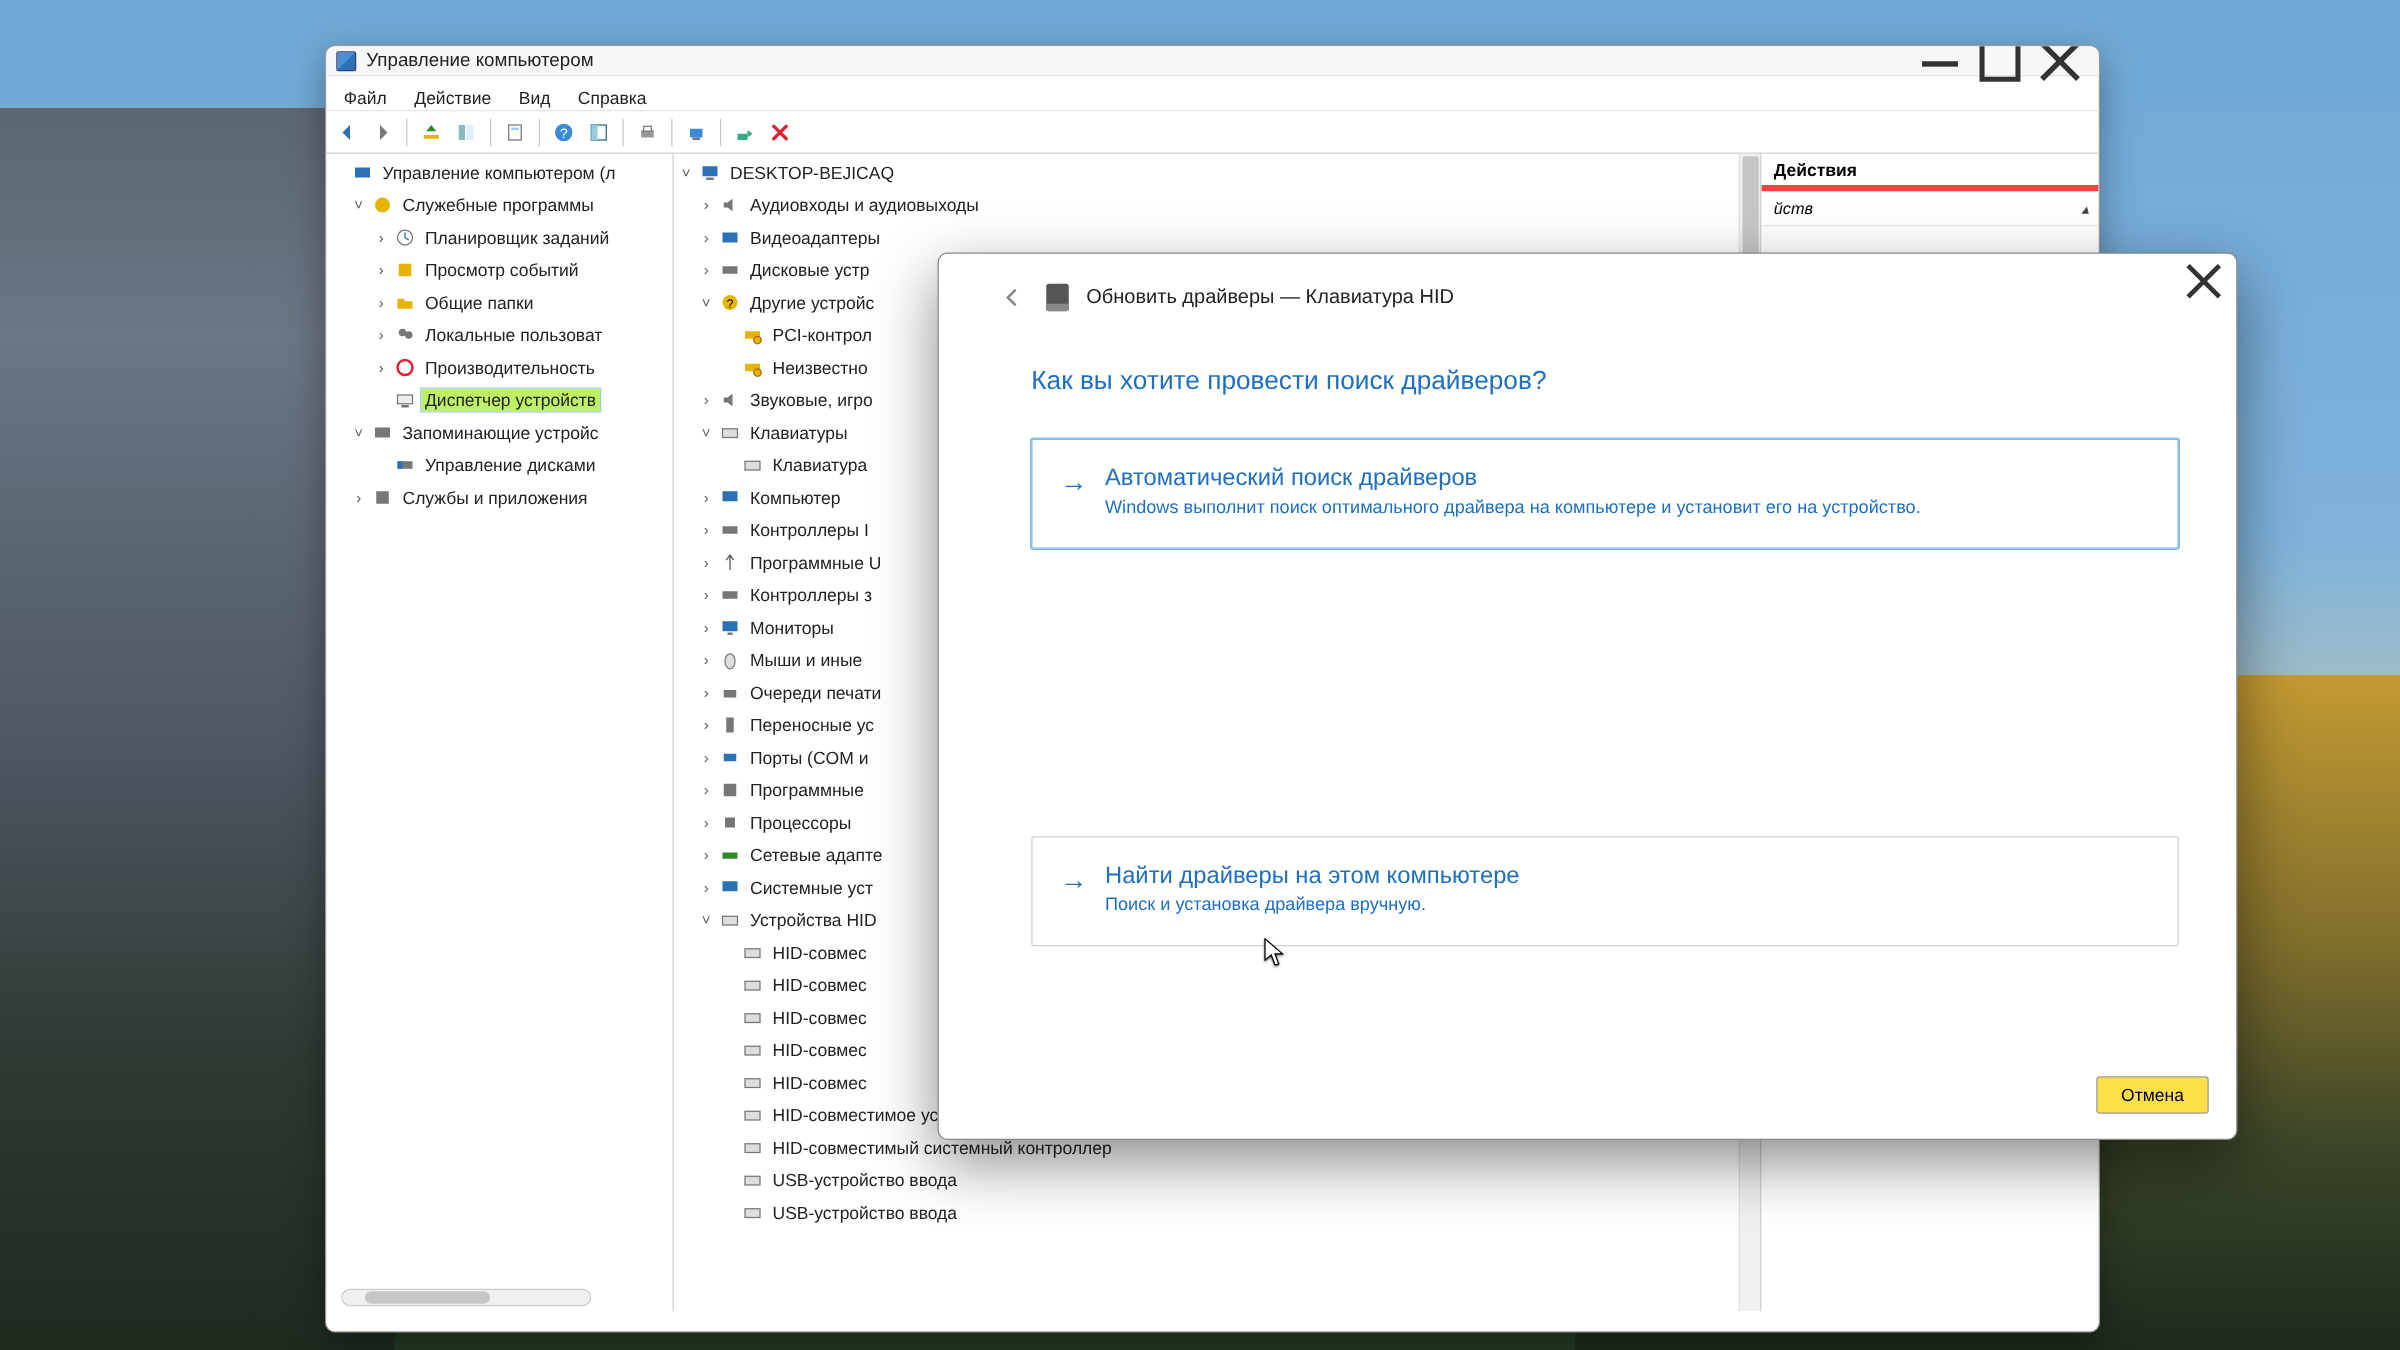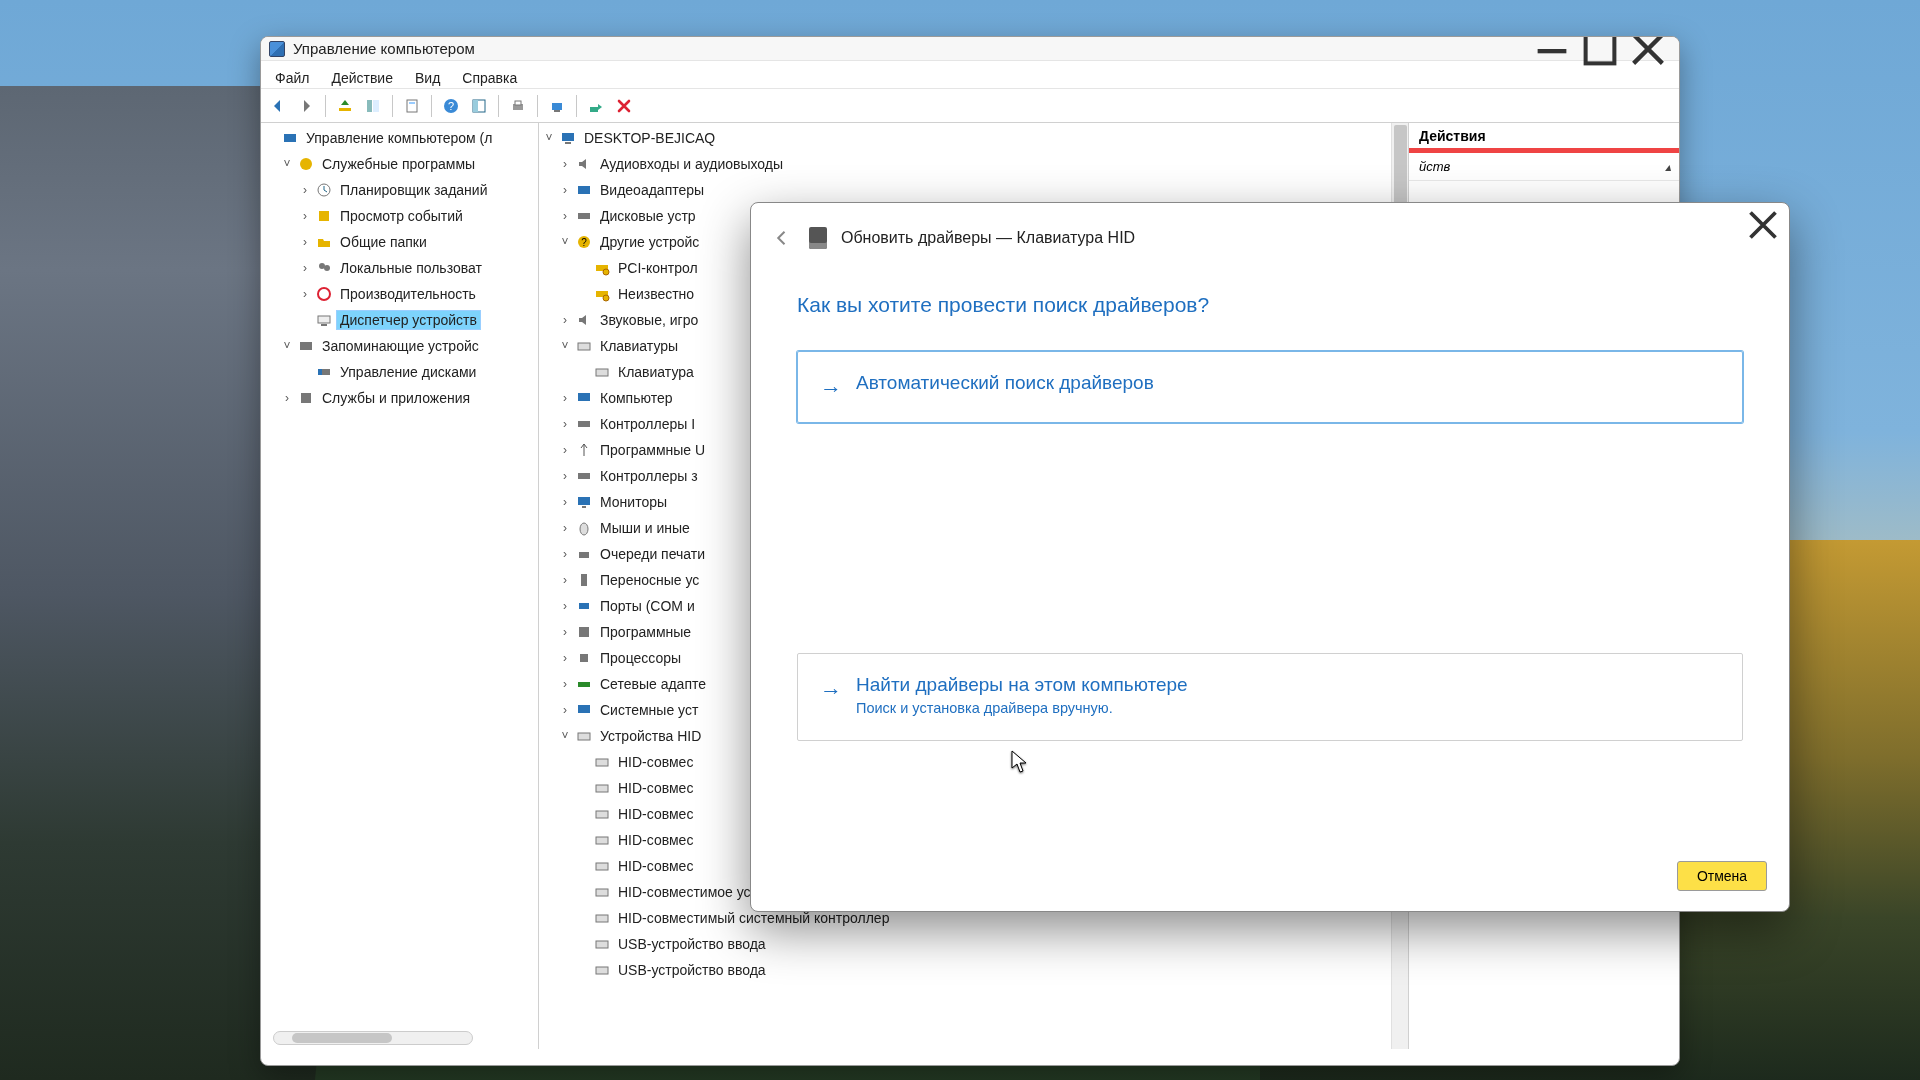--- a/index.html
+++ b/index.html
@@ -54,41 +54,42 @@
   .left-pane { width:278px; border-right:1px solid #d0d0d0; overflow:hidden; position:relative;}
   .mid-pane  { flex:1; border-right:1px solid #d0d0d0; overflow:hidden; position:relative;}
   .right-pane{ width:270px; overflow:hidden; }
 
   .tree { font-size:14px; color:#222; padding:2px 0; white-space:nowrap;}
   .node { display:flex; align-items:center; height:26px; padding-right:6px;}
   .tw { width:16px; height:16px; display:flex; align-items:center; justify-content:center; color:#5a5a5a; font-size:12px; cursor:default;}
   .ic { width:18px; height:18px; margin:0 4px 0 2px; display:flex; align-items:center; justify-content:center;}
   .ic svg{width:16px;height:16px;}
   .lbl { padding:1px 3px; }
-  .sel .lbl { background:#7dd3fc; outline:1px solid #99cfff; }
+  .sel .lbl { background:#bef264; outline:1px solid #99cfff; }
 
   .indent-0{padding-left:2px}
   .indent-1{padding-left:18px}
   .indent-2{padding-left:36px}
 
   .left-hscroll{ position:absolute; bottom:4px; left:12px; width:200px; height:14px; background:#f0f0f0; border:1px solid #ccc; border-radius:7px;}
   .left-hscroll .thumb{ position:absolute; left:18px; top:1px; width:100px; height:10px; background:#c6c6c6; border-radius:5px;}
 
   .mid-vscroll{ position:absolute; right:0; top:0; bottom:0; width:17px; background:#f0f0f0; border-left:1px solid #e0e0e0;}
   .mid-vscroll .thumb{ position:absolute; left:2px; top:2px; width:13px; height:120px; background:#c6c6c6; border-radius:2px;}
 
   .actions-hdr{ height:30px; border-bottom:5px solid #ef4444; display:flex; align-items:center; padding:0 10px; font-weight:600; font-size:14px;}
   .actions-row{ height:28px; display:flex; align-items:center; padding:0 10px; font-size:13px; border-bottom:1px solid #e8e8e8; position:relative;font-style:italic;}
   .actions-row .chev{ position:absolute; right:8px; font-size:12px; color:#444;}
 
   
   .dialog {
     position:absolute; left:750px; top:202px; width:1040px; height:710px;
     background:#fff; border:1px solid #888; border-radius:8px;
     box-shadow:0 18px 50px rgba(0,0,0,0.45);
+    padding-left:28px;
   }
   .dlg-close{ position:absolute; right:6px; top:6px; width:40px; height:32px; display:flex; align-items:center; justify-content:center; font-size:17px; color:#333;}
   .dlg-hdr{ display:flex; align-items:center; gap:14px; padding:22px 28px 0 18px;}
   .dlg-back{ width:26px; height:26px; display:flex; align-items:center; justify-content:center; color:#666;}
   .dlg-devicon{ width:18px; height:22px; background:#555; border-radius:2px; box-shadow:inset 0 -6px 0 #888;}
   .dlg-title{ font-size:16px; color:#222;}
   .dlg-question{ font-size:21px; color:#1f6fc0; padding:42px 46px 0 46px;}
   .opts{ padding:34px 46px 0 46px; display:flex; flex-direction:column; gap:230px;}
   .opt{
     border:1px solid #d0d0d0; border-radius:2px; padding:20px 22px 24px 22px;
@@ -666,20 +667,21 @@
       <div class="dlg-title">Обновить драйверы — Клавиатура HID</div>
     </div>
 
     <div class="dlg-question">Как вы хотите провести поиск драйверов?</div>
 
     <div class="opts">
       <div class="opt hover">
         <div class="arrow">→</div>
         <div>
           <div class="o-title">Автоматический поиск драйверов</div>
+          <div class="o-desc">Windows выполнит поиск оптимального драйвера на компьютере и установит его на устройство.</div>
         </div>
       </div>
       <div class="opt">
         <div class="arrow">→</div>
         <div>
           <div class="o-title">Найти драйверы на этом компьютере</div>
           <div class="o-desc">Поиск и установка драйвера вручную.</div>
         </div>
       </div>
     </div>

